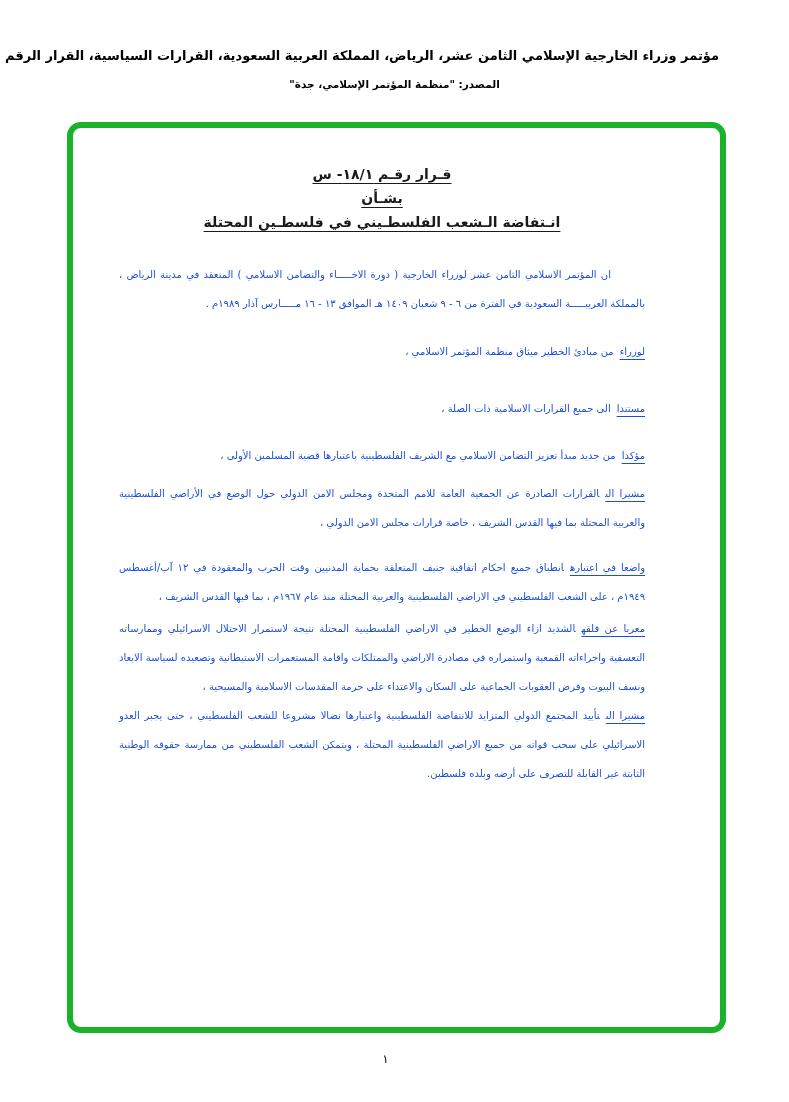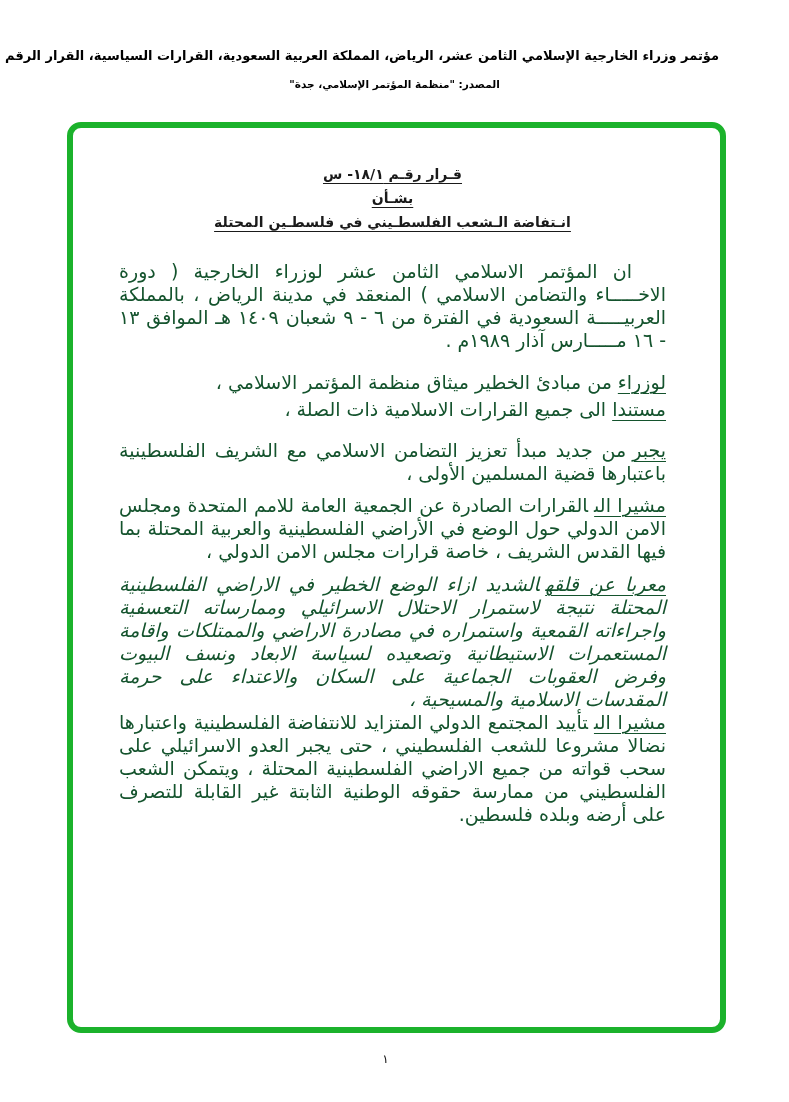--- a/index.html
+++ b/index.html
@@ -39,61 +39,61 @@
     position: absolute;
     left: 67px; top: 122px;
     width: 659px; height: 911px;
     box-sizing: border-box;
     border: 6px solid #1BB22B;
     border-radius: 14px;
     background: #ffffff;
   }
   .content {
     direction: rtl;
-    padding: 34px 54px 0 46px;
+    padding: 34px 75px 0 46px;
     color: #222;
   }
 
   
   .title-block {
     text-align: center;
     font-weight: bold;
     font-size: 14px;
     line-height: 24px;
     color: #1a1a1a;
   }
   .title-block .t {
     text-decoration: underline;
     text-underline-offset: 4px;
     text-decoration-thickness: 1px;
   }
 
   
   .para {
     margin: 0;
-    font-size: 19px;
-    line-height: 23px;
+    font-size: 10px;
+    line-height: 29px;
     text-align: justify;
-    color: #14532d;
+    color: #1d4ed8;
   }
   .lead {
     text-decoration: underline;
     text-underline-offset: 4px;
     text-decoration-thickness: 1px;
     margin-left: 6px;
   }
   .lead:empty { display: none; margin: 0; }
 
   .p1 { margin-top: 26px; text-indent: 34px; }
   .p2 { margin-top: 19px; }
-  .p3 { margin-top: 4px; }
+  .p3 { margin-top: 28px; }
   .p4 { margin-top: 18px; }
   .p5 { margin-top: 9px; }
   .p6 { margin-top: 16px; }
-  .p7 { margin-top: 10px; font-style: italic; }
+  .p7 { margin-top: 3px; }
   .p8 { }
 
   
   .pagenum {
     position: absolute;
     top: 1052px; left: 0; right: 18px;
     text-align: center;
     font-size: 12px;
     color: #111;
   }
@@ -114,24 +114,25 @@
         <div class="t">بشـأن</div>
         <div class="t">انـتفاضة الـشعب الفلسطـيني في فلسطـين المحتلة</div>
       </div>
 
       <p class="para p1"><span>ان المؤتمر الاسلامي الثامن عشر لوزراء الخارجية ( دورة الاخـــــاء والتضامن الاسلامي ) المنعقد في مدينة الرياض ، بالمملكة العربيـــــة السعودية في الفترة من ٦ - ٩ شعبان ١٤٠٩ هـ الموافق ١٣ - ١٦ مـــــارس آذار ١٩٨٩م .</span></p>
 
       <p class="para p2"><span class="lead">لوزراء</span><span>من مبادئ الخطير ميثاق منظمة المؤتمر الاسلامي ،</span></p>
 
       <p class="para p3"><span class="lead">مستندا</span><span>الى جميع القرارات الاسلامية ذات الصلة ،</span></p>
 
-      <p class="para p4"><span class="lead">يجبر</span><span>من جديد مبدأ تعزيز التضامن الاسلامي مع الشريف الفلسطينية باعتبارها قضية المسلمين الأولى ،</span></p>
+      <p class="para p4"><span class="lead">مؤكدا</span><span>من جديد مبدأ تعزيز التضامن الاسلامي مع الشريف الفلسطينية باعتبارها قضية المسلمين الأولى ،</span></p>
 
       <p class="para p5"><span class="lead">مشيرا الى</span><span>القرارات الصادرة عن الجمعية العامة للامم المتحدة ومجلس الامن الدولي حول الوضع في الأراضي الفلسطينية والعربية المحتلة بما فيها القدس الشريف ، خاصة قرارات مجلس الامن الدولي ،</span></p>
 
+      <p class="para p6"><span class="lead">واضعا في اعتباره</span><span>انطباق جميع احكام اتفاقية جنيف المتعلقة بحماية المدنيين وقت الحرب والمعقودة في ١٢ آب/أغسطس ١٩٤٩م ، على الشعب الفلسطيني في الاراضي الفلسطينية والعربية المحتلة منذ عام ١٩٦٧م ، بما فيها القدس الشريف ،</span></p>
 
       <p class="para p7"><span class="lead">معربا عن قلقه</span><span>الشديد ازاء الوضع الخطير في الاراضي الفلسطينية المحتلة نتيجة لاستمرار الاحتلال الاسرائيلي وممارساته التعسفية واجراءاته القمعية واستمراره في مصادرة الاراضي والممتلكات واقامة المستعمرات الاستيطانية وتصعيده لسياسة الابعاد ونسف البيوت وفرض العقوبات الجماعية على السكان والاعتداء على حرمة المقدسات الاسلامية والمسيحية ،</span></p>
 
       <p class="para p8"><span class="lead">مشيرا الى</span><span>تأييد المجتمع الدولي المتزايد للانتفاضة الفلسطينية واعتبارها نضالا مشروعا للشعب الفلسطيني ، حتى يجبر العدو الاسرائيلي على سحب قواته من جميع الاراضي الفلسطينية المحتلة ، ويتمكن الشعب الفلسطيني من ممارسة حقوقه الوطنية الثابتة غير القابلة للتصرف على أرضه وبلده فلسطين.</span></p>
 
     </div>
   </div>
 
   <div class="pagenum">١</div>
 

